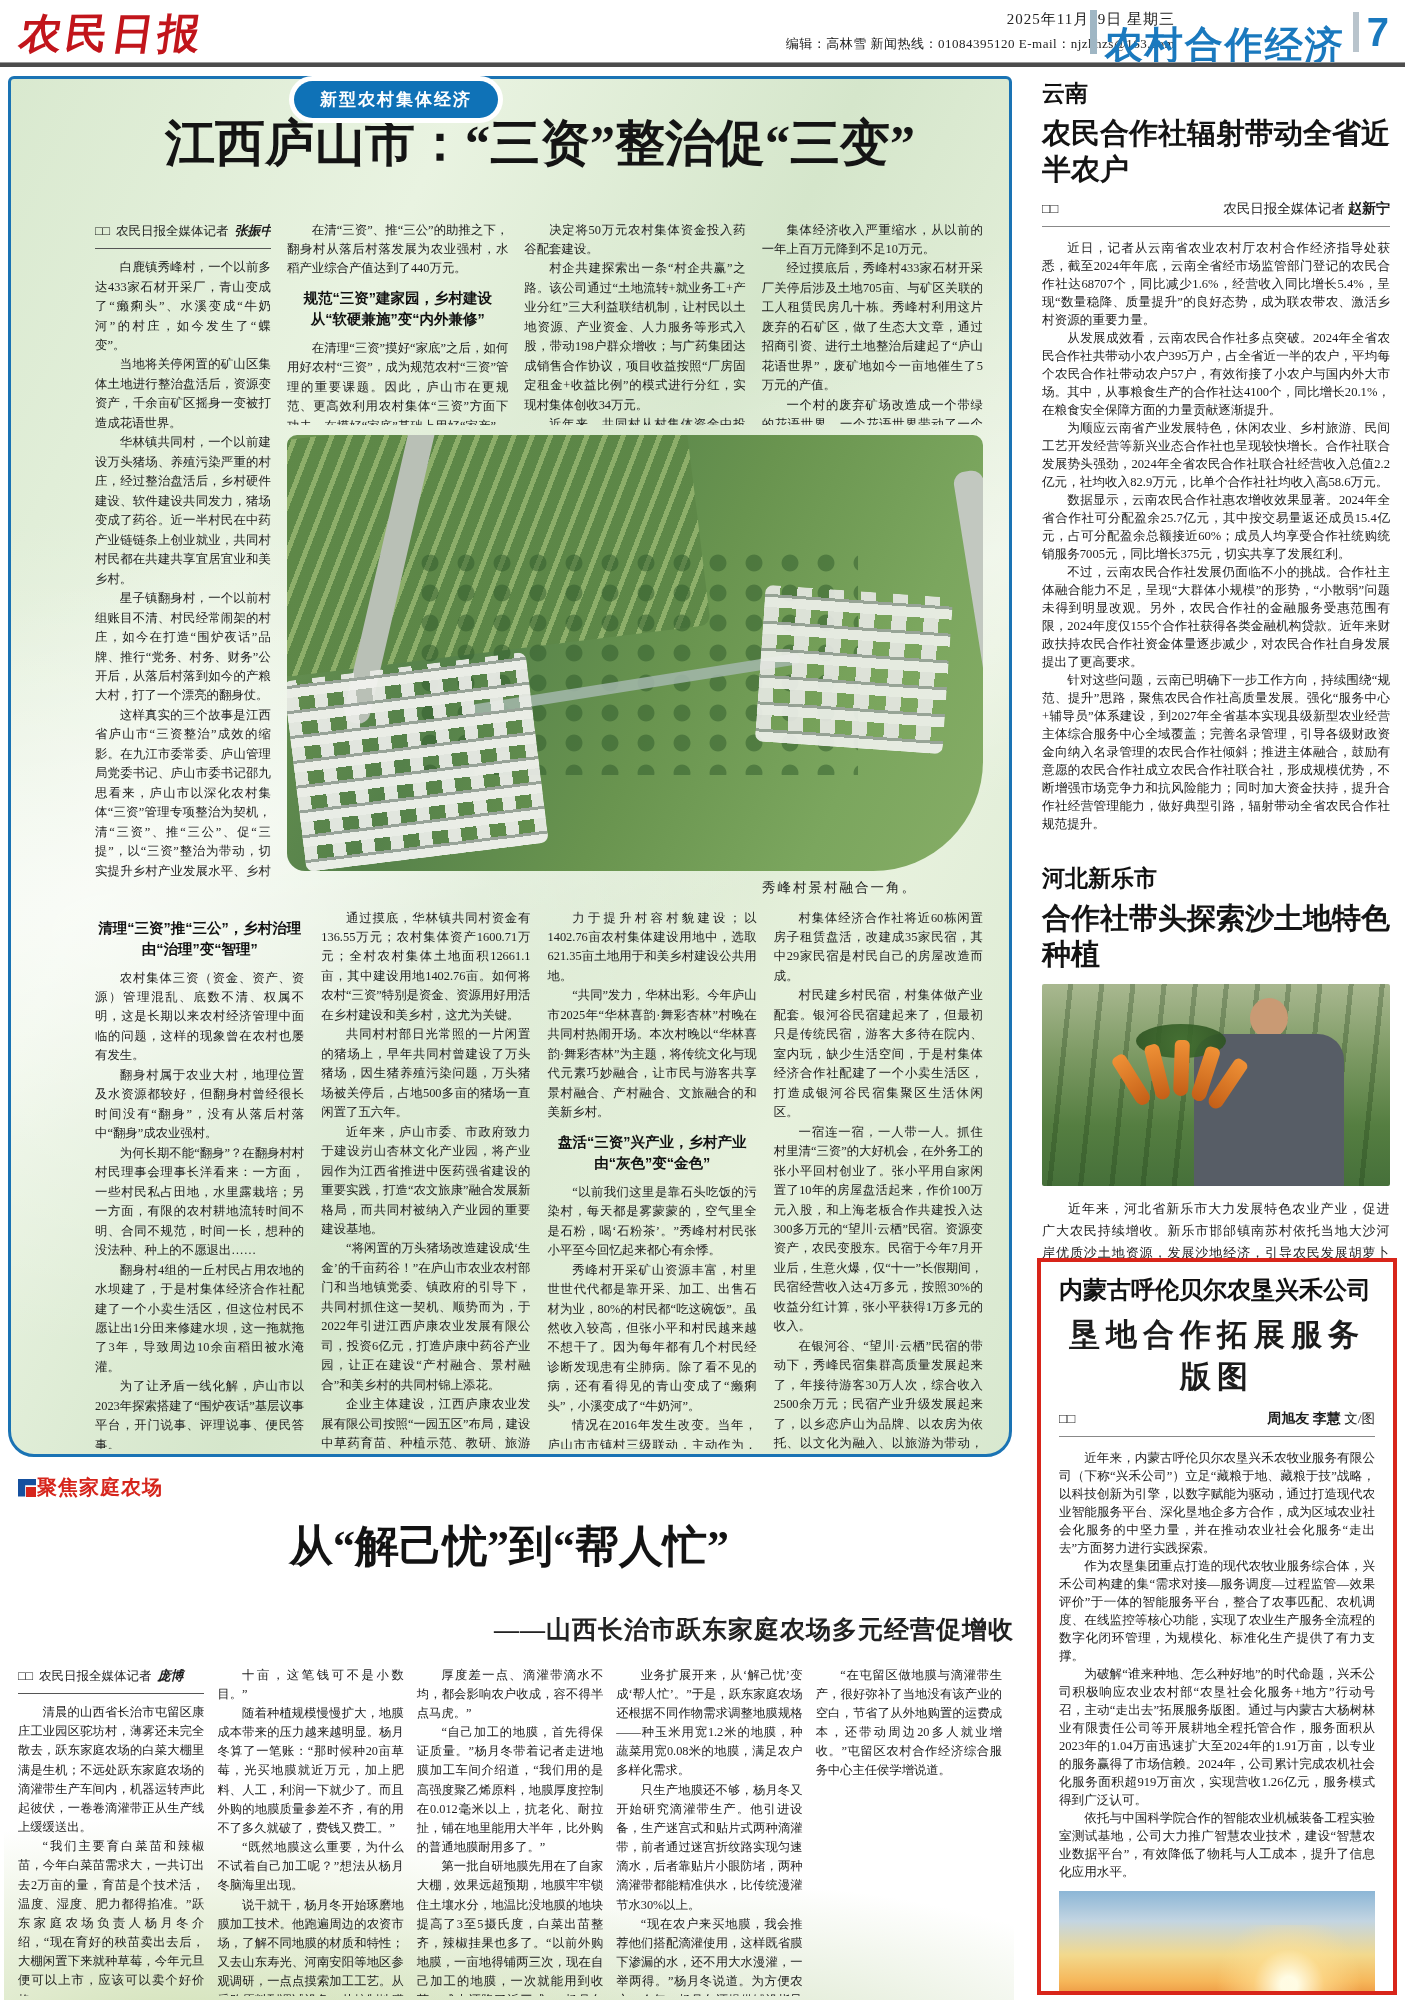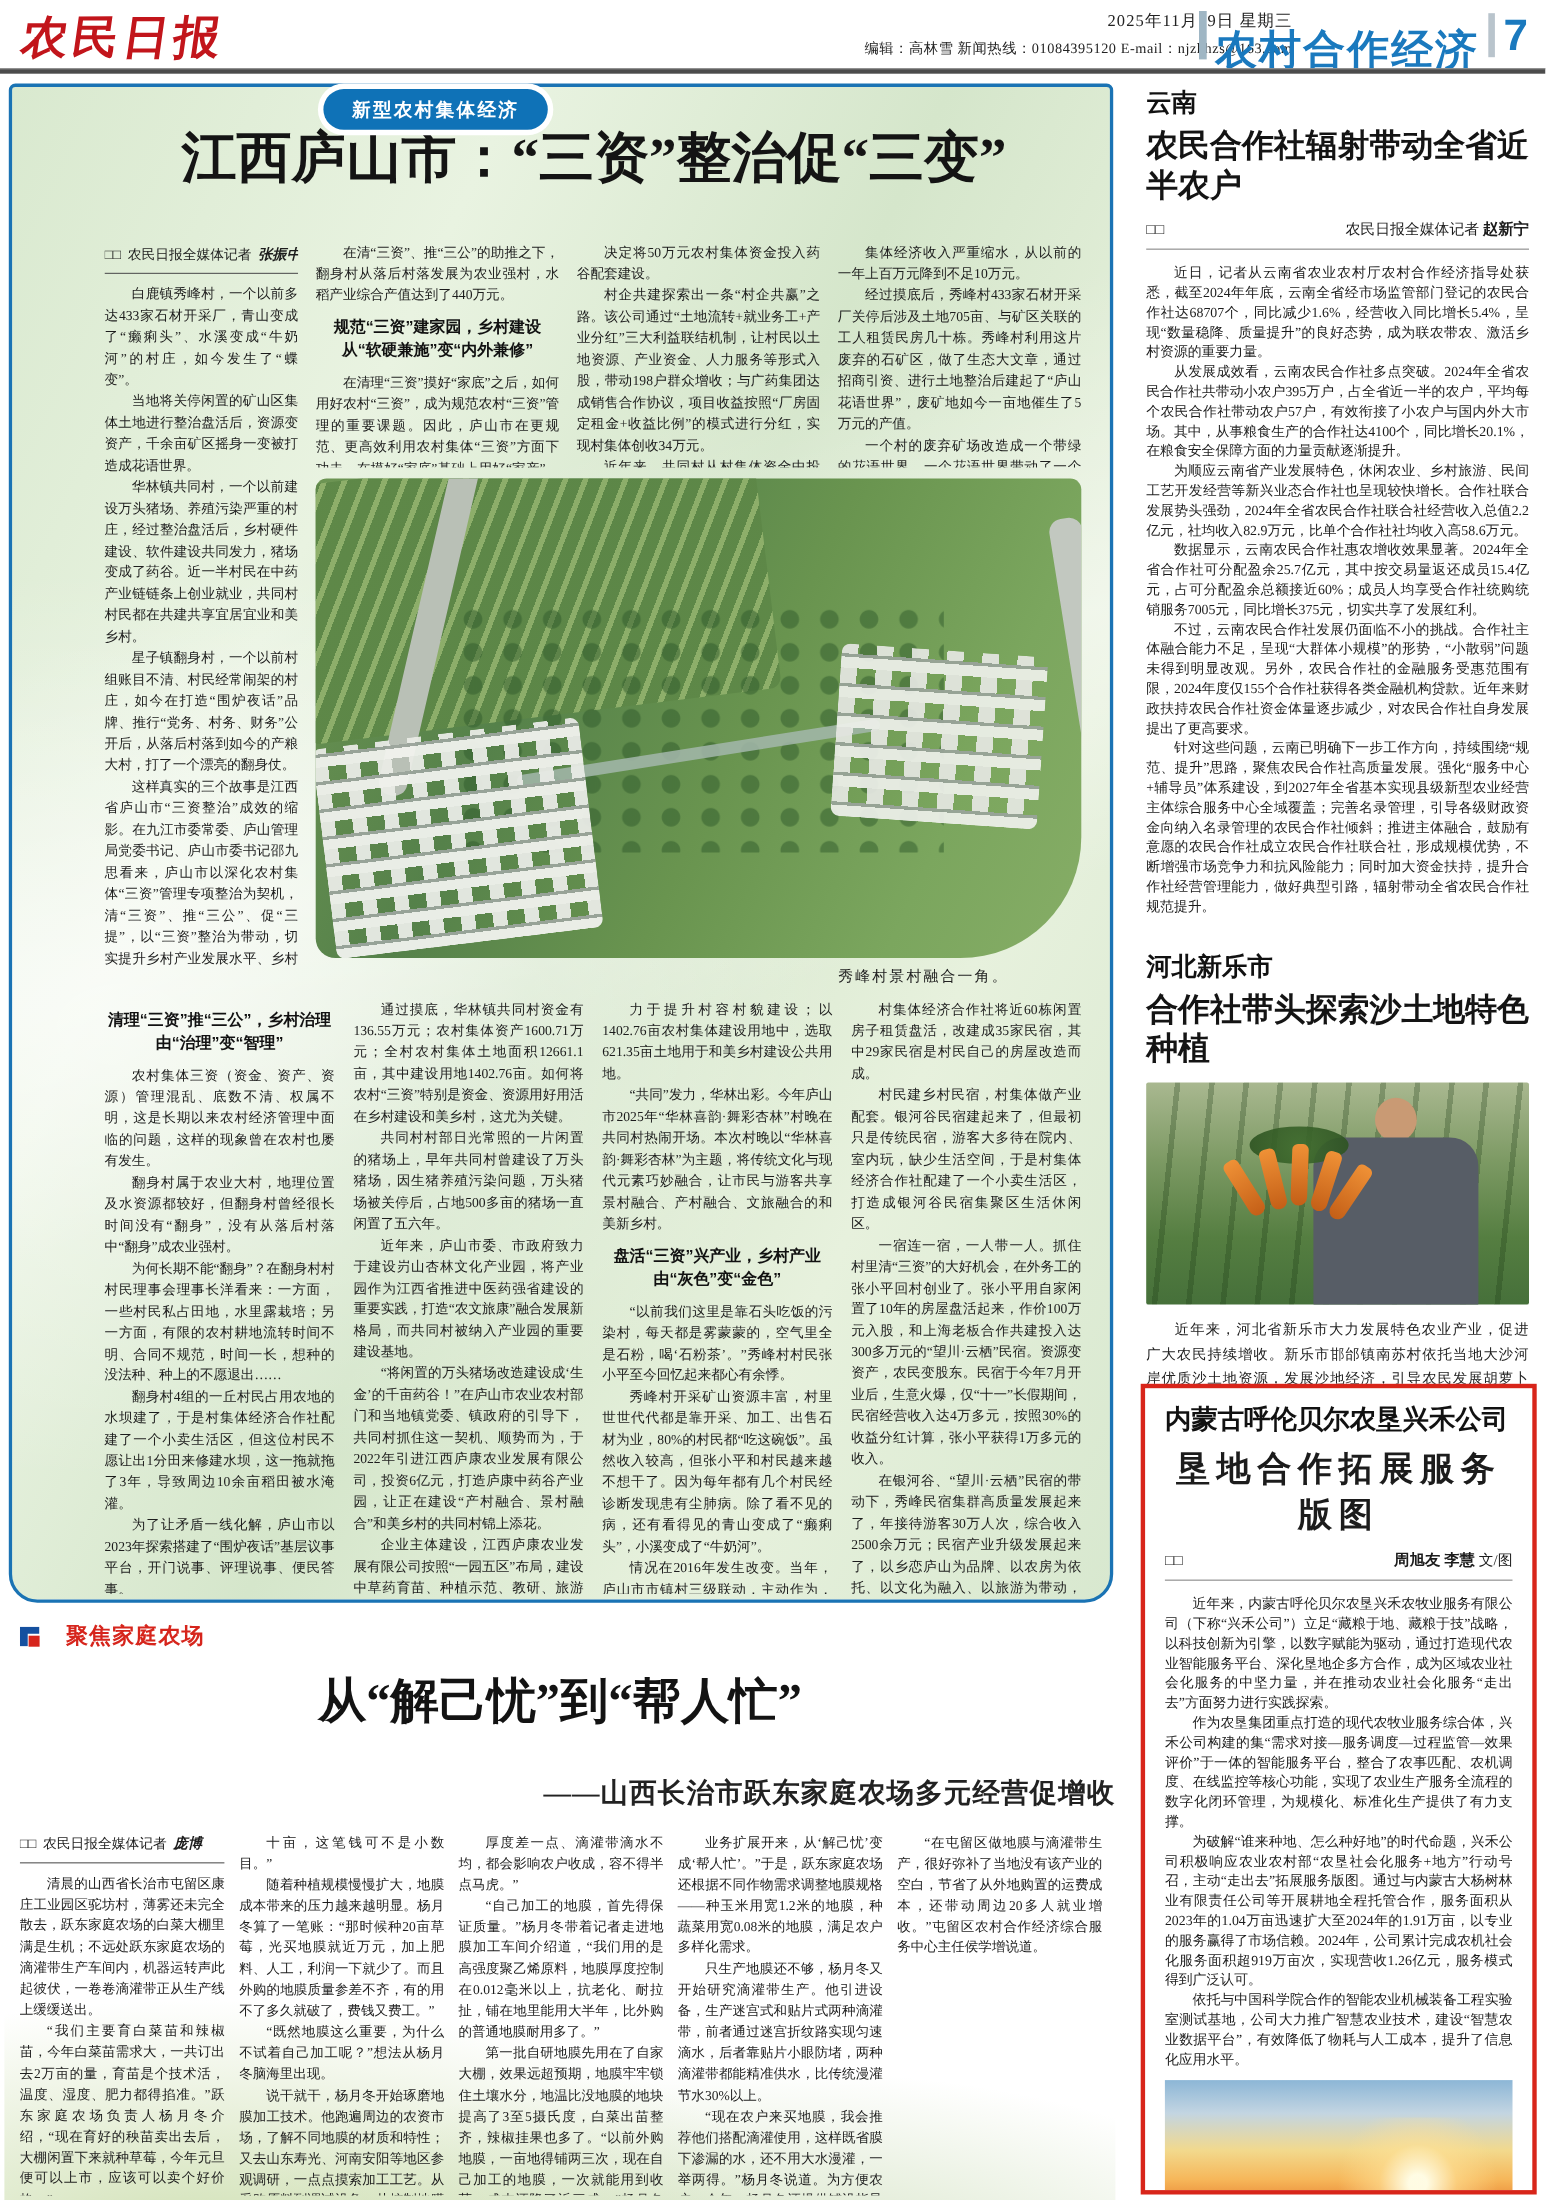--- a/index.html
+++ b/index.html
@@ -79,21 +79,21 @@
                  letter-spacing:2px;color:#222;}
   .main-lower{display:flex;gap:17px;padding:0 26px 0 84px;margin-top:12px;height:540px;overflow:hidden;}
   .main-lower .mcol{flex:1;min-width:0;}
 
   
   .family{position:absolute;left:4px;top:1464px;width:1010px;height:536px;overflow:hidden;
           background:
             radial-gradient(90% 70% at 18% 108%, rgba(168,198,116,.55), rgba(168,198,116,0) 60%),
             radial-gradient(80% 55% at 68% 112%, rgba(150,185,108,.4), rgba(150,185,108,0) 62%),
             #fff;}
-  .fam-badge{display:flex;align-items:center;gap:24px;margin:10px 0 0 14px;text-align:center;}
+  .fam-badge{display:flex;align-items:center;gap:1px;margin:10px 0 0 14px;text-align:center;}
   .fam-icon{width:18px;height:18px;position:relative;flex:none;}
   .fam-icon .b{position:absolute;inset:0;background:#15509f;
                clip-path:polygon(0 0,100% 0,100% 38%,40% 38%,40% 100%,0 100%);}
   .fam-icon .r{position:absolute;right:0;bottom:0;width:10px;height:10px;background:#d6251c;}
   .fam-label{color:#d6251c;font-family:"Liberation Sans","DejaVu Sans",sans-serif;
              font-weight:bold;font-size:20px;letter-spacing:1px;}
   .fam-headline{text-align:center;font-size:44px;font-weight:bold;color:#131313;margin-top:16px;}
   .fam-subtitle{text-align:right;font-size:25px;font-weight:600;color:#222;margin-top:14px;letter-spacing:1px;}
   .fam-cols{display:flex;gap:13px;margin:20px 12px 0 14px;height:330px;overflow:hidden;}
   .fam-cols .mcol{flex:1;min-width:0;font-size:12.3px;line-height:1.56;}

